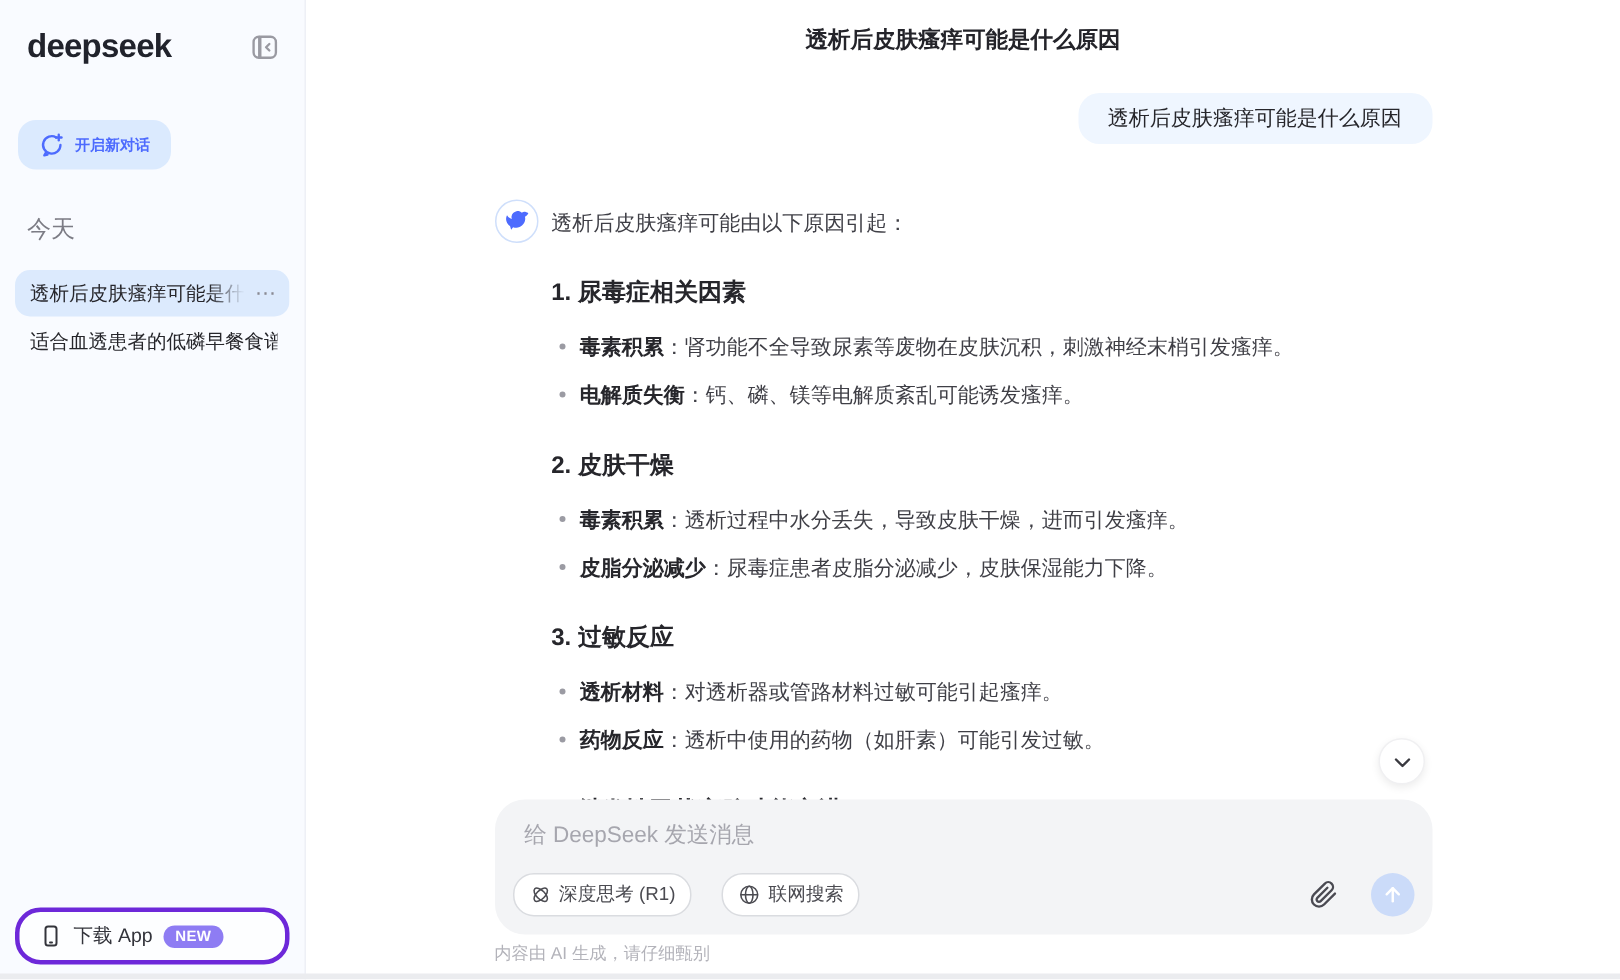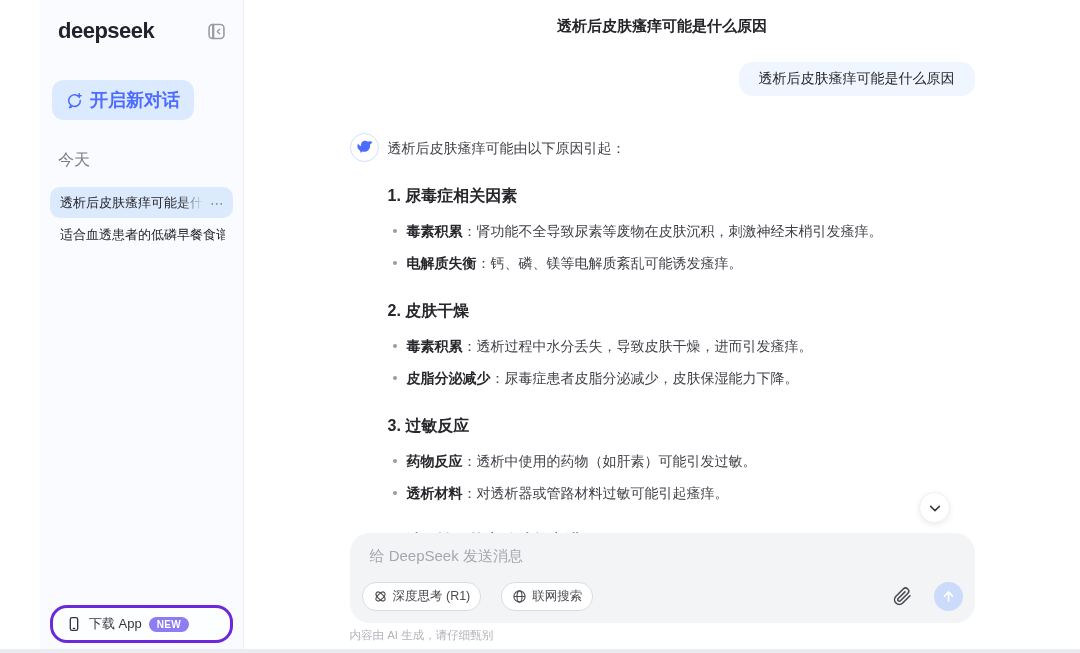--- a/index.html
+++ b/index.html
@@ -2,27 +2,27 @@
 <html lang="zh"><head>
 <meta charset="utf-8">
 <style>
   * { margin:0; padding:0; box-sizing:border-box; }
   html,body { width:1080px; height:653px; overflow:hidden; }
   body { font-family:"Liberation Sans","DejaVu Sans",sans-serif; background:#fff; color:#262626; }
   .app { display:flex; width:1080px; height:653px; position:relative; }
 
   
   .sidebar { width:204px; height:100%; background:#F9FBFF; border-right:1px solid #EEF0F6;
-             display:flex; flex-direction:column; padding:14px 10px 10px; position:relative;margin-left:40px; }
+             display:flex; flex-direction:column; padding:14px 10px 10px; position:relative; }
   .sidebar-top { display:flex; align-items:center; justify-content:space-between; padding:4px 4px 0 8px; }
   .logo { font-size:22px; font-weight:700; letter-spacing:-0.5px; color:#21232C; }
   .collapse-btn { background:none; border:none; cursor:pointer; display:flex; padding:2px; }
   .new-chat { margin:36px 0 0 2px; display:inline-flex; align-items:center; gap:7px; align-self:flex-start;
               background:#DBEAFE; color:#4D6BFE; border:none; border-radius:12px; padding:8px 14px;
-              font-size:18px; font-weight:600; cursor:pointer; font-family:inherit; }
+              font-size:10px; font-weight:600; cursor:pointer; font-family:inherit; }
   .history { margin-top:30px; flex:1; overflow:hidden; }
   .section-label { font-size:16px; color:#7C7C85; padding:0 8px 16px; }
   .history-item { display:flex; align-items:center; height:31px; padding:0 8px 0 10px; border-radius:10px;
                   font-size:13px; color:#26262B; cursor:pointer; margin-bottom:1px; }
   .history-item.active { background:#DCEAFD; }
   .hi-label { flex:1; white-space:nowrap; overflow:hidden; }
   .history-item.active .hi-label { -webkit-mask-image:linear-gradient(90deg,#000 82%,transparent 98%);
                                    mask-image:linear-gradient(90deg,#000 82%,transparent 98%); }
   .hi-menu { color:#8A8A93; font-size:14px; letter-spacing:1px; margin-left:4px; cursor:pointer; }
   .sidebar-bottom { margin-top:auto; }
@@ -165,22 +165,22 @@
                   <li><strong>毒素积累</strong>：肾功能不全导致尿素等废物在皮肤沉积，刺激神经末梢引发瘙痒。</li>
                   <li><strong>电解质失衡</strong>：钙、磷、镁等电解质紊乱可能诱发瘙痒。</li>
                 </ul>
                 <h3>2. 皮肤干燥</h3>
                 <ul>
                   <li><strong>毒素积累</strong>：透析过程中水分丢失，导致皮肤干燥，进而引发瘙痒。</li>
                   <li><strong>皮脂分泌减少</strong>：尿毒症患者皮脂分泌减少，皮肤保湿能力下降。</li>
                 </ul>
                 <h3>3. 过敏反应</h3>
                 <ul>
+                  <li><strong>透析材料</strong>：对透析器或管路材料过敏可能引起瘙痒。</li>
                   <li><strong>药物反应</strong>：透析中使用的药物（如肝素）可能引发过敏。</li>
-                  <li><strong>透析材料</strong>：对透析器或管路材料过敏可能引起瘙痒。</li>
                 </ul>
                 <h3>4. 继发性甲状旁腺功能亢进</h3>
               </div>
           </div>
         </div>
       </div>
 
       <button class="scroll-down">
         <span>
           <svg width="16" height="16" viewBox="0 0 24 24" fill="none" stroke="#3A3A40" stroke-width="2.4" stroke-linecap="round" stroke-linejoin="round">

